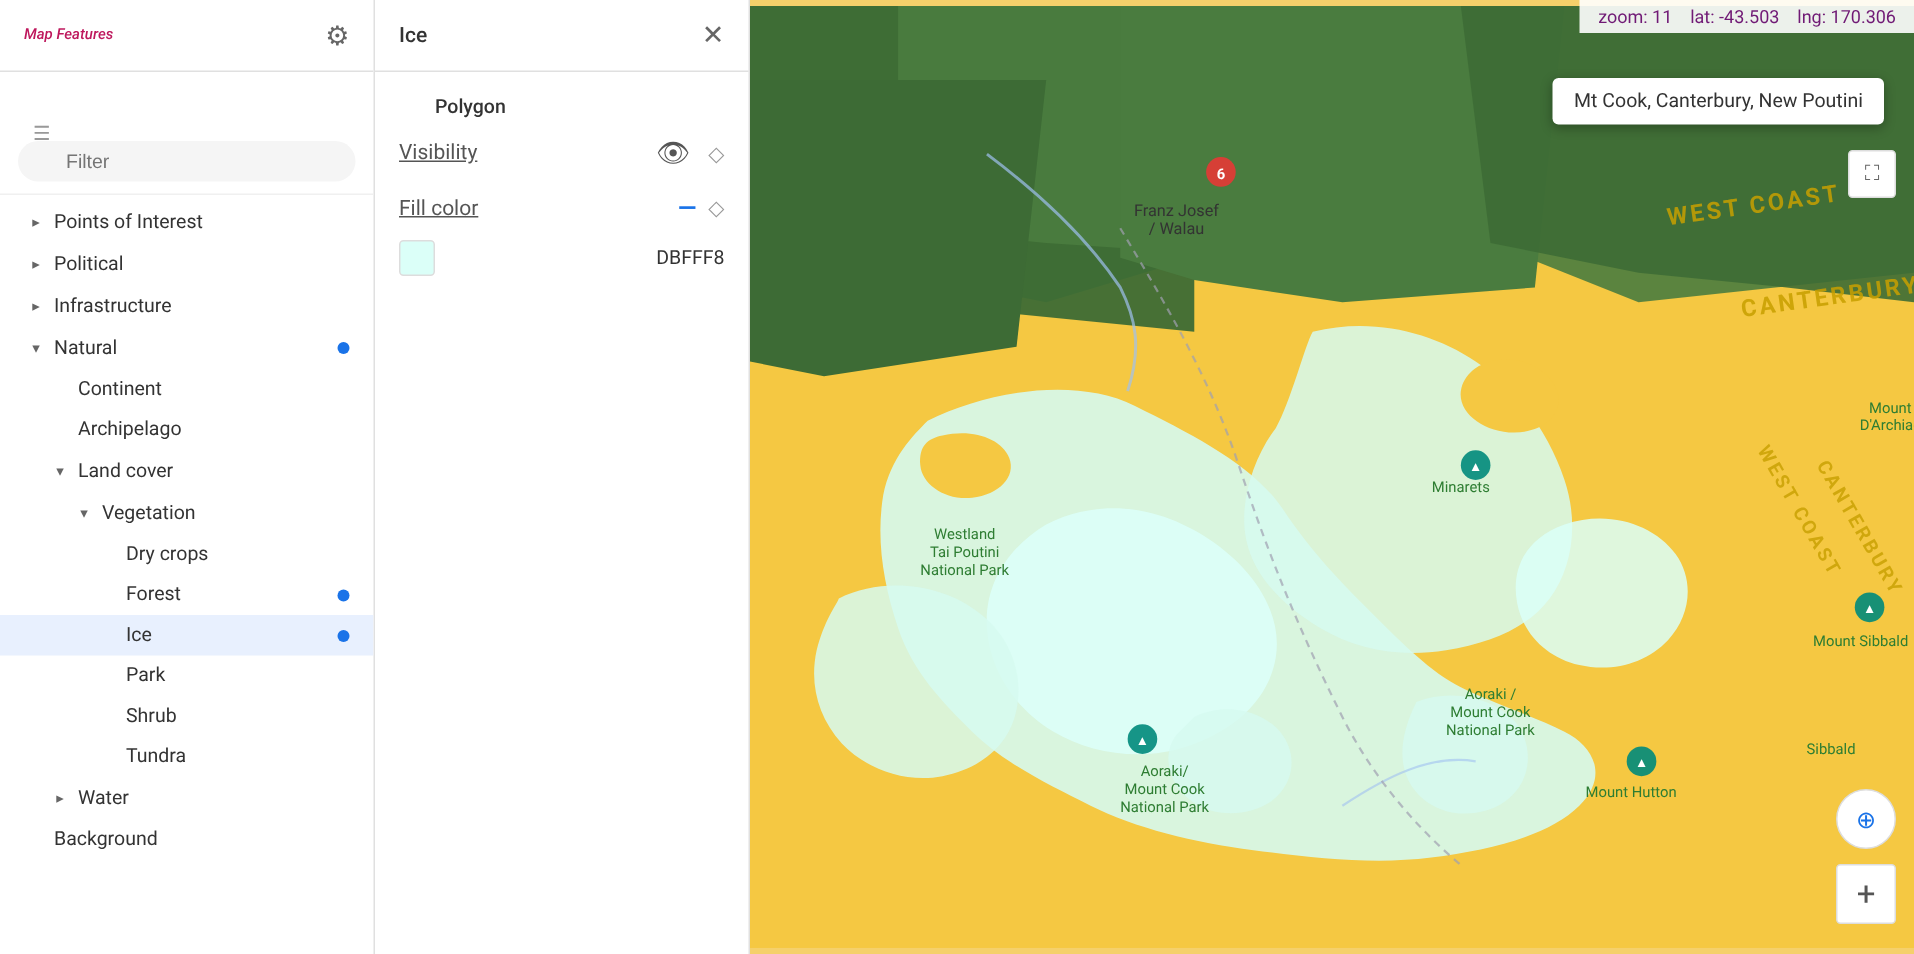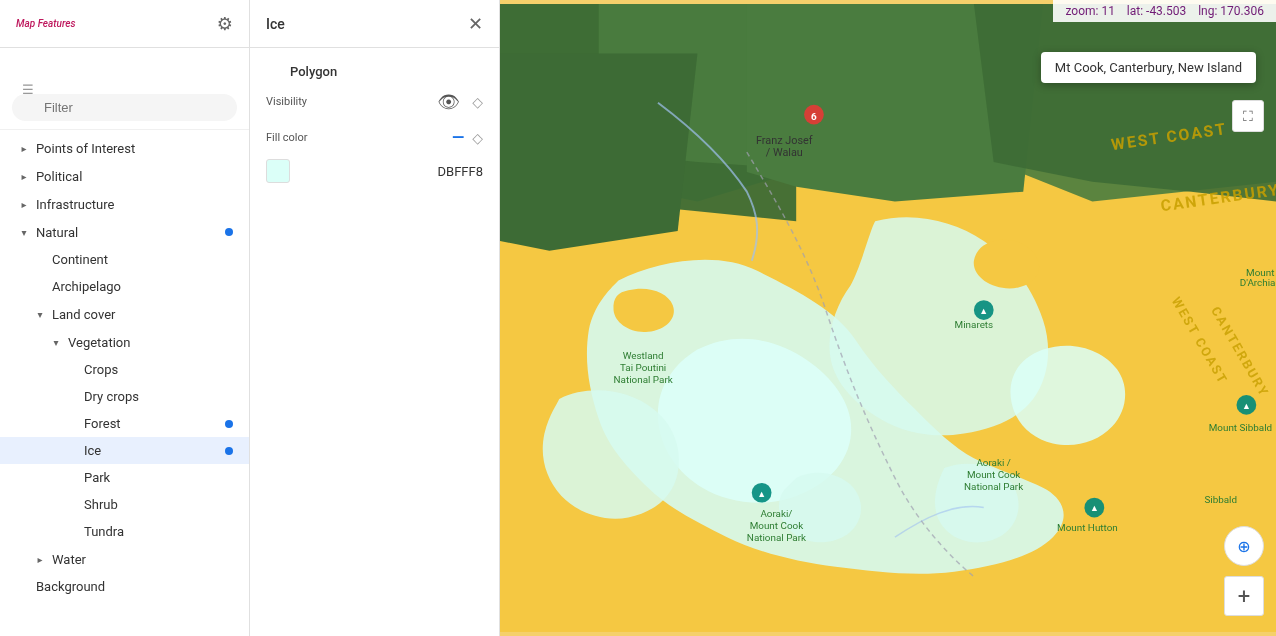--- a/index.html
+++ b/index.html
@@ -125,22 +125,23 @@
       margin-bottom: 12px;
       margin-left: 24px;
     }
     .detail-row {
       display: flex;
       align-items: center;
       justify-content: space-between;
       margin-bottom: 16px;
     }
     .detail-row-label {
-      font-size: 11px;
+      font-size: 14px;
       color: #555;
+      text-decoration: underline;
     }
     .visibility-icon { color: #555; font-size: 18px; }
     .diamond-icon { color: #999; font-size: 14px; }
     .fill-color-row {
       display: flex;
       align-items: center;
       justify-content: space-between;
     }
     .color-swatch {
       width: 24px;
@@ -287,24 +288,20 @@
         <span style="width: 20px;"></span>
         <span class="label">Archipelago</span>
       </div>
       <div class="tree-item level-2">
         <span class="chevron">▾</span>
         <span class="label">Land cover</span>
       </div>
       <div class="tree-item level-3">
         <span class="chevron">▾</span>
         <span class="label">Vegetation</span>
-      </div>
-      <div class="tree-item level-4">
-        <span style="width: 20px;"></span>
-        <span class="label">Crops</span>
       </div>
       <div class="tree-item level-4">
         <span style="width: 20px;"></span>
         <span class="label">Dry crops</span>
       </div>
       <div class="tree-item level-4">
         <span style="width: 20px;"></span>
         <span class="label">Forest</span>
         <span class="dot"></span>
       </div>
@@ -372,21 +369,21 @@
     <span>zoom:</span>
     <span>11</span>
     &nbsp;&nbsp;
     <span>lat:</span>
     <span>-43.503</span>
     &nbsp;&nbsp;
     <span>lng:</span>
     <span>170.306</span>
   </div>
   <div id="location-tooltip">
-    <span>Mt Cook, Canterbury, New Island</span>
+    <span>Mt Cook, Canterbury, New Poutini</span>
   </div>
   <div id="fullscreen-btn">⛶</div>
   <div id="location-btn">⊕</div>
   <div id="zoom-in-btn">+</div>
 
   <svg id="map-svg" viewBox="0 0 786 636" xmlns="http://www.w3.org/2000/svg">
 
     <rect width="786" height="636" fill="#F5C842"></rect>
 
     <polygon points="0,0 786,0 786,180 600,200 500,160 400,190 300,170 200,200 100,180 0,200" fill="#4A7C3F" opacity="0.9"></polygon>

